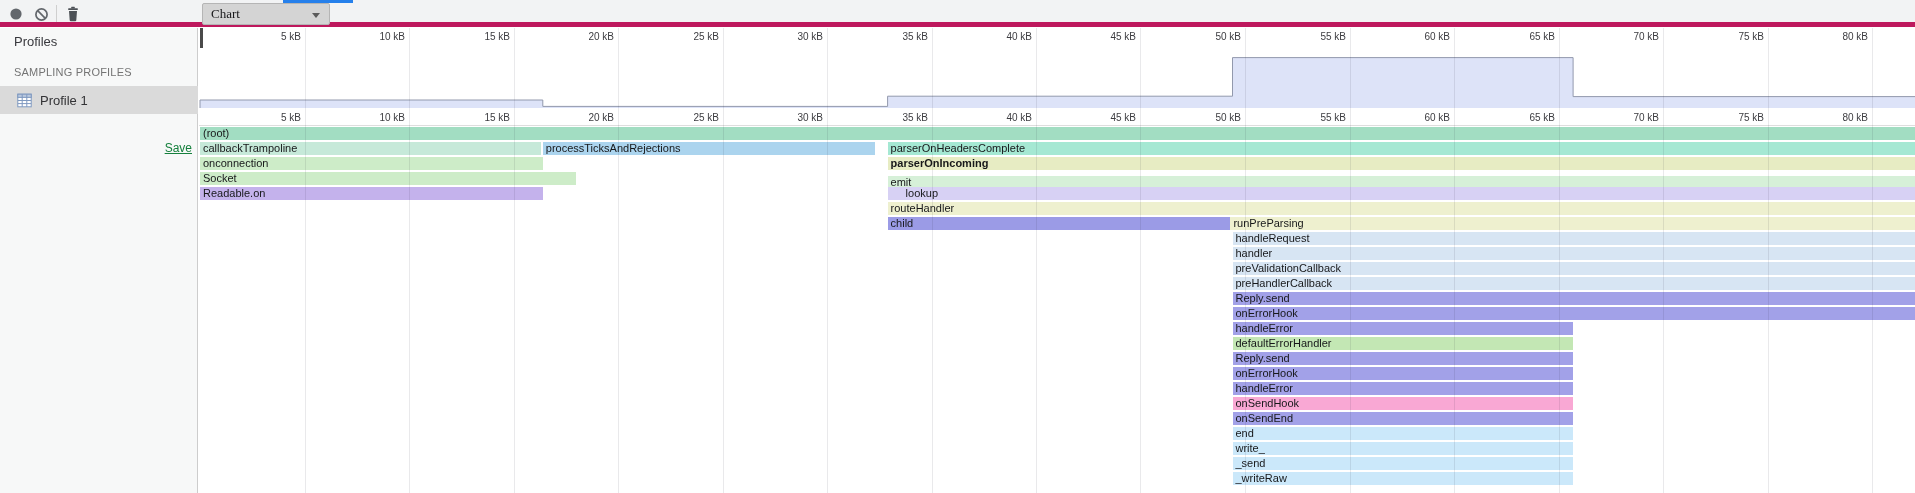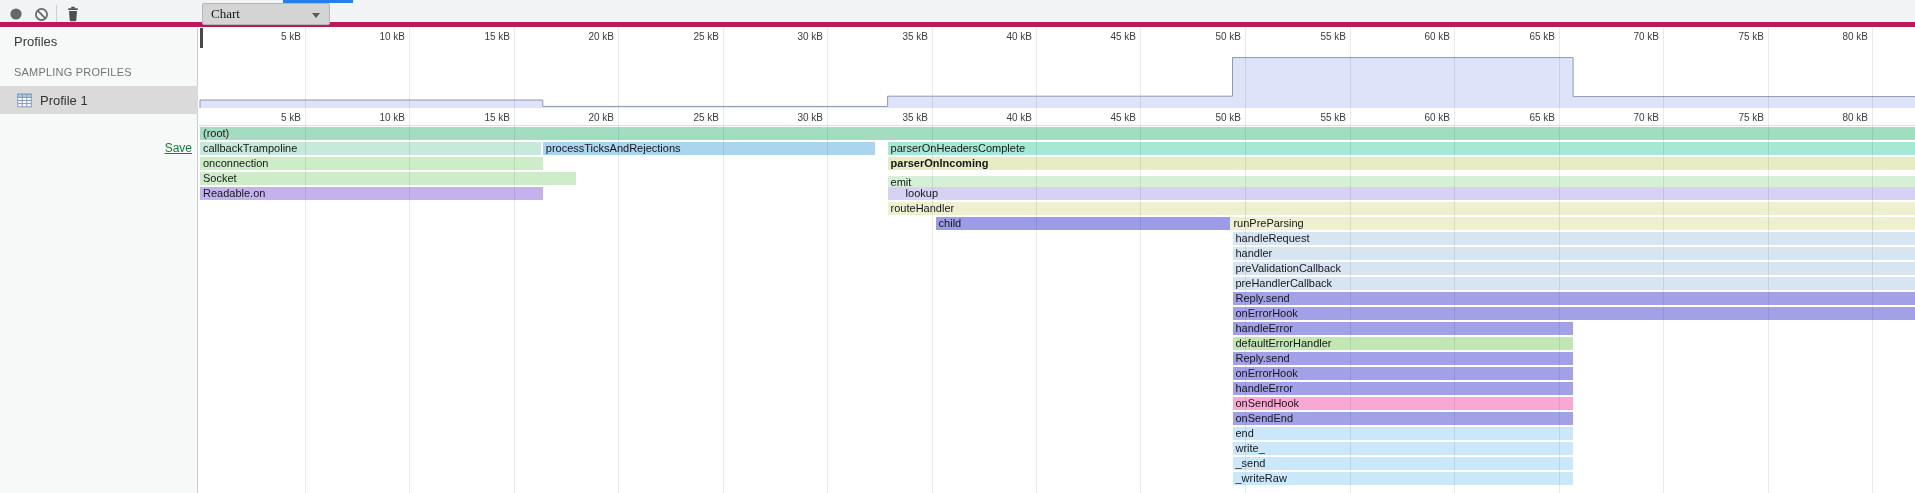--- a/index.html
+++ b/index.html
@@ -59,21 +59,21 @@
   }
   #ruler2-border { position:absolute; left:0; top:97px; width:1716px; height:1px; background:#dedede; }
   #overview-handle { position:absolute; left:1px; top:0px; width:3px; height:20px; background:#4a4a4a; z-index:7; }
   .bar {
     position:absolute; height:13px; z-index:3; overflow:hidden;
     font-size:11px; line-height:13px; color:#17181a;
     padding-left:3px; white-space:nowrap; cursor:pointer;
   }
   .bar.dotted {
     background-image:radial-gradient(circle, rgba(255,255,255,.8) 1.1px, transparent 1.3px);
-    background-size:8px 5px; background-position:2px 2px;margin-left:48px;
+    background-size:8px 5px; background-position:2px 2px;
   }
 </style>
 </head>
 <body>
 
 <div id="app">
 
   <div id="toolbar">
     <div class="tbtn" id="record-btn">
       <span style="display:flex">

